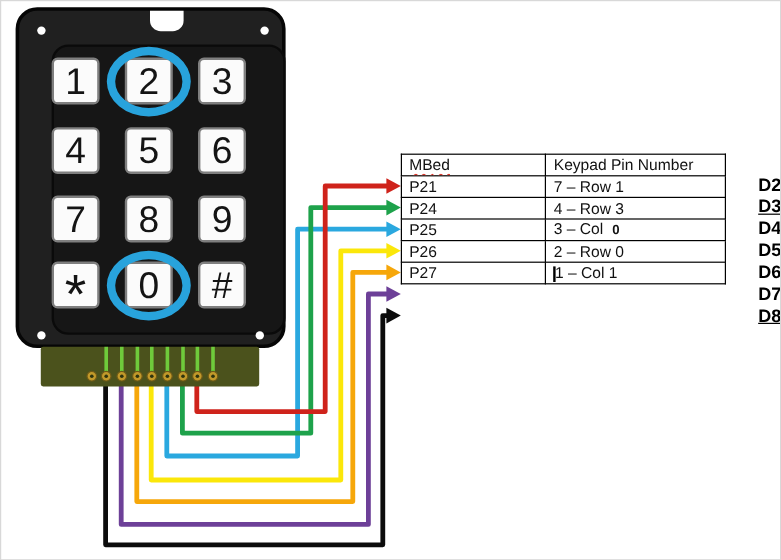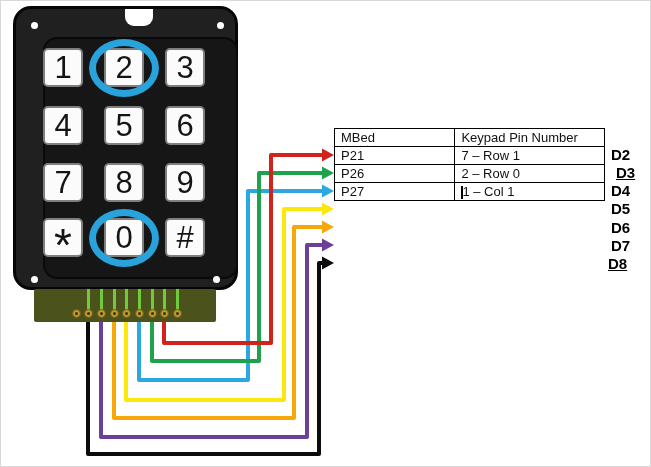--- a/index.html
+++ b/index.html
@@ -71,21 +71,21 @@
     text-underline-offset:3px;
   }
   td b.suf{font-size:11px;font-weight:700;margin-left:4px;}
   .caret{
     display:inline-block;width:2px;height:13px;background:#000;
     vertical-align:middle;margin-right:-1px;
   }
   
   .dlabels{position:absolute;left:610px;top:145px;width:40px;}
   .dlabels div{
-    height:18.15px;line-height:18.15px;font-size:15px;font-weight:700;color:#000;
+    height:18.15px;line-height:18.15px;font-size:15px;font-weight:700;color:#000;text-align:right;
   }
   .dlabels div:nth-child(2){padding-left:5px;text-decoration:underline;}
   .dlabels div:nth-child(7){margin-left:-3px;text-decoration:underline;}
 </style>
 </head>
 <body>
 
 <div class="stage">
 
   <div class="keypad">
@@ -180,20 +180,28 @@
         <th><span class="mbed-hdr">MBed</span></th>
         <th>Keypad Pin Number</th>
       </tr>
     </thead>
     <tbody id="wtab-body">
         <tr>
           <td>P21</td>
           <td>7 – Row 1</td>
         </tr>
         <tr>
+          <td>P24</td>
+          <td>4 – Row 3</td>
+        </tr>
+        <tr>
+          <td>P25</td>
+          <td>3 – Col <b class="suf">0</b></td>
+        </tr>
+        <tr>
           <td>P26</td>
           <td>2 – Row 0</td>
         </tr>
         <tr>
           <td>P27</td>
           <td><span class="caret"></span>1 – Col 1</td>
         </tr>
       </tbody>
   </table>
 

